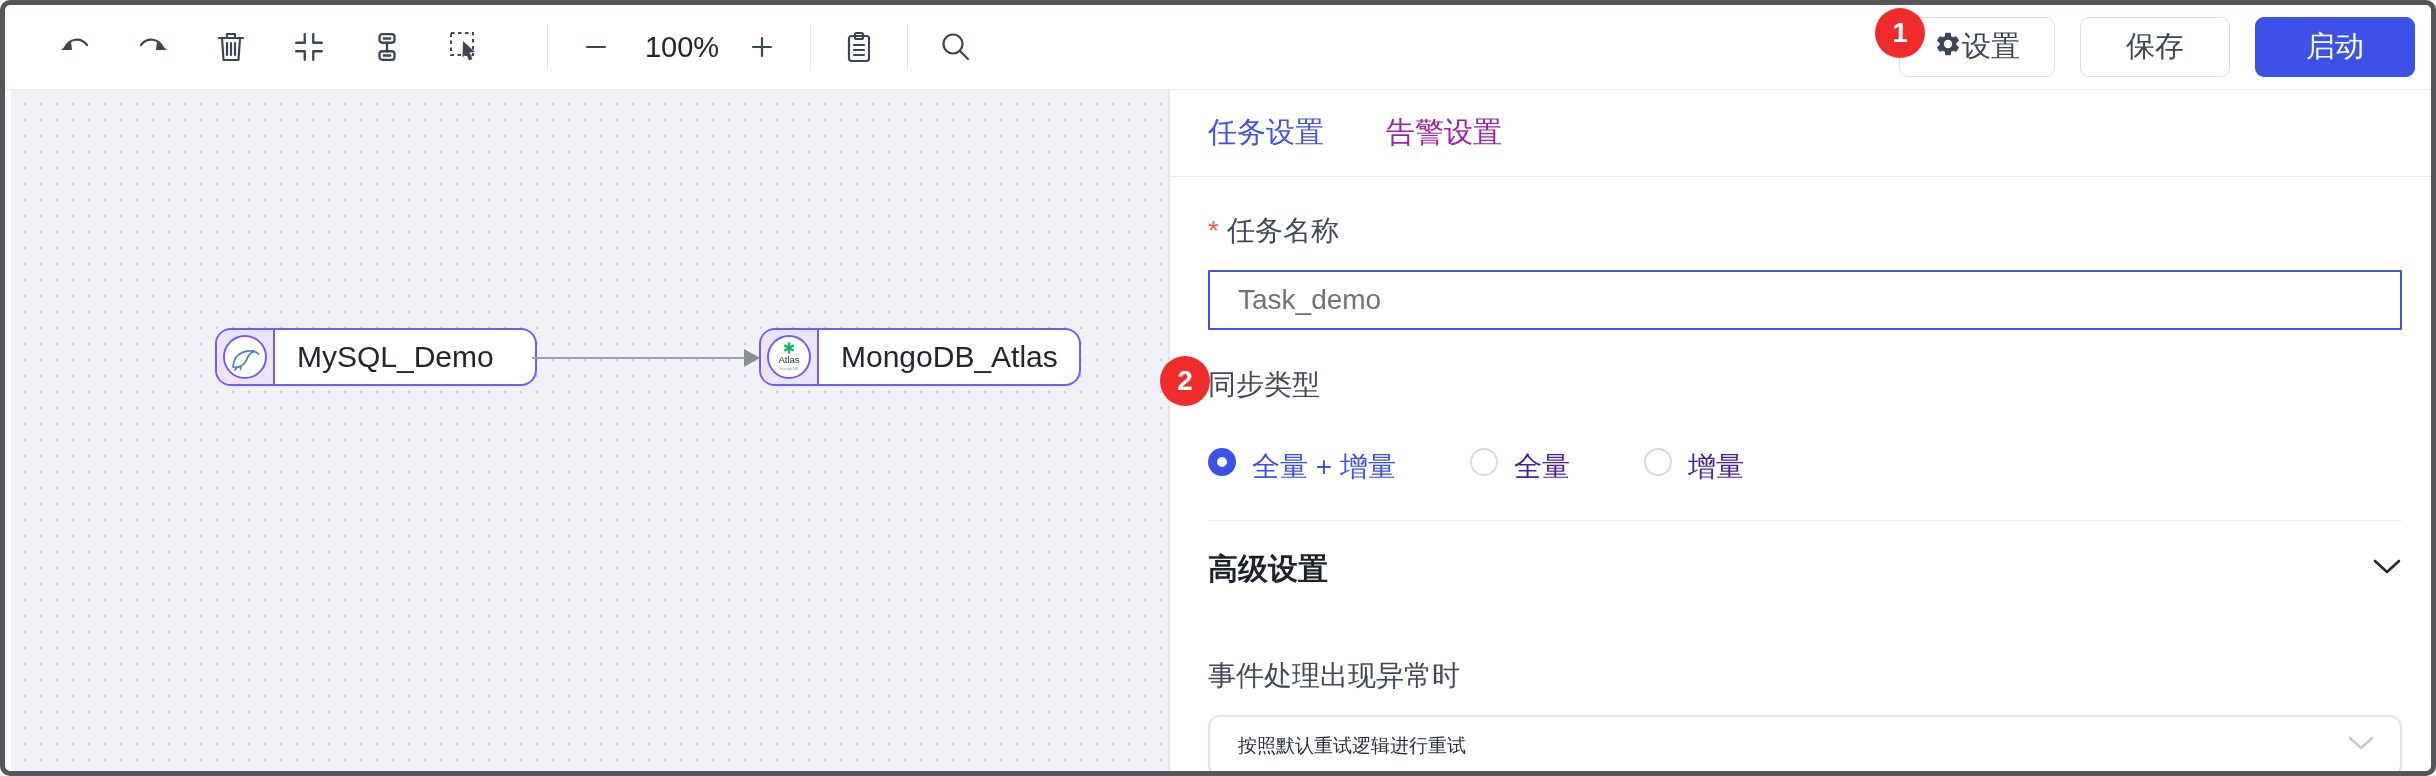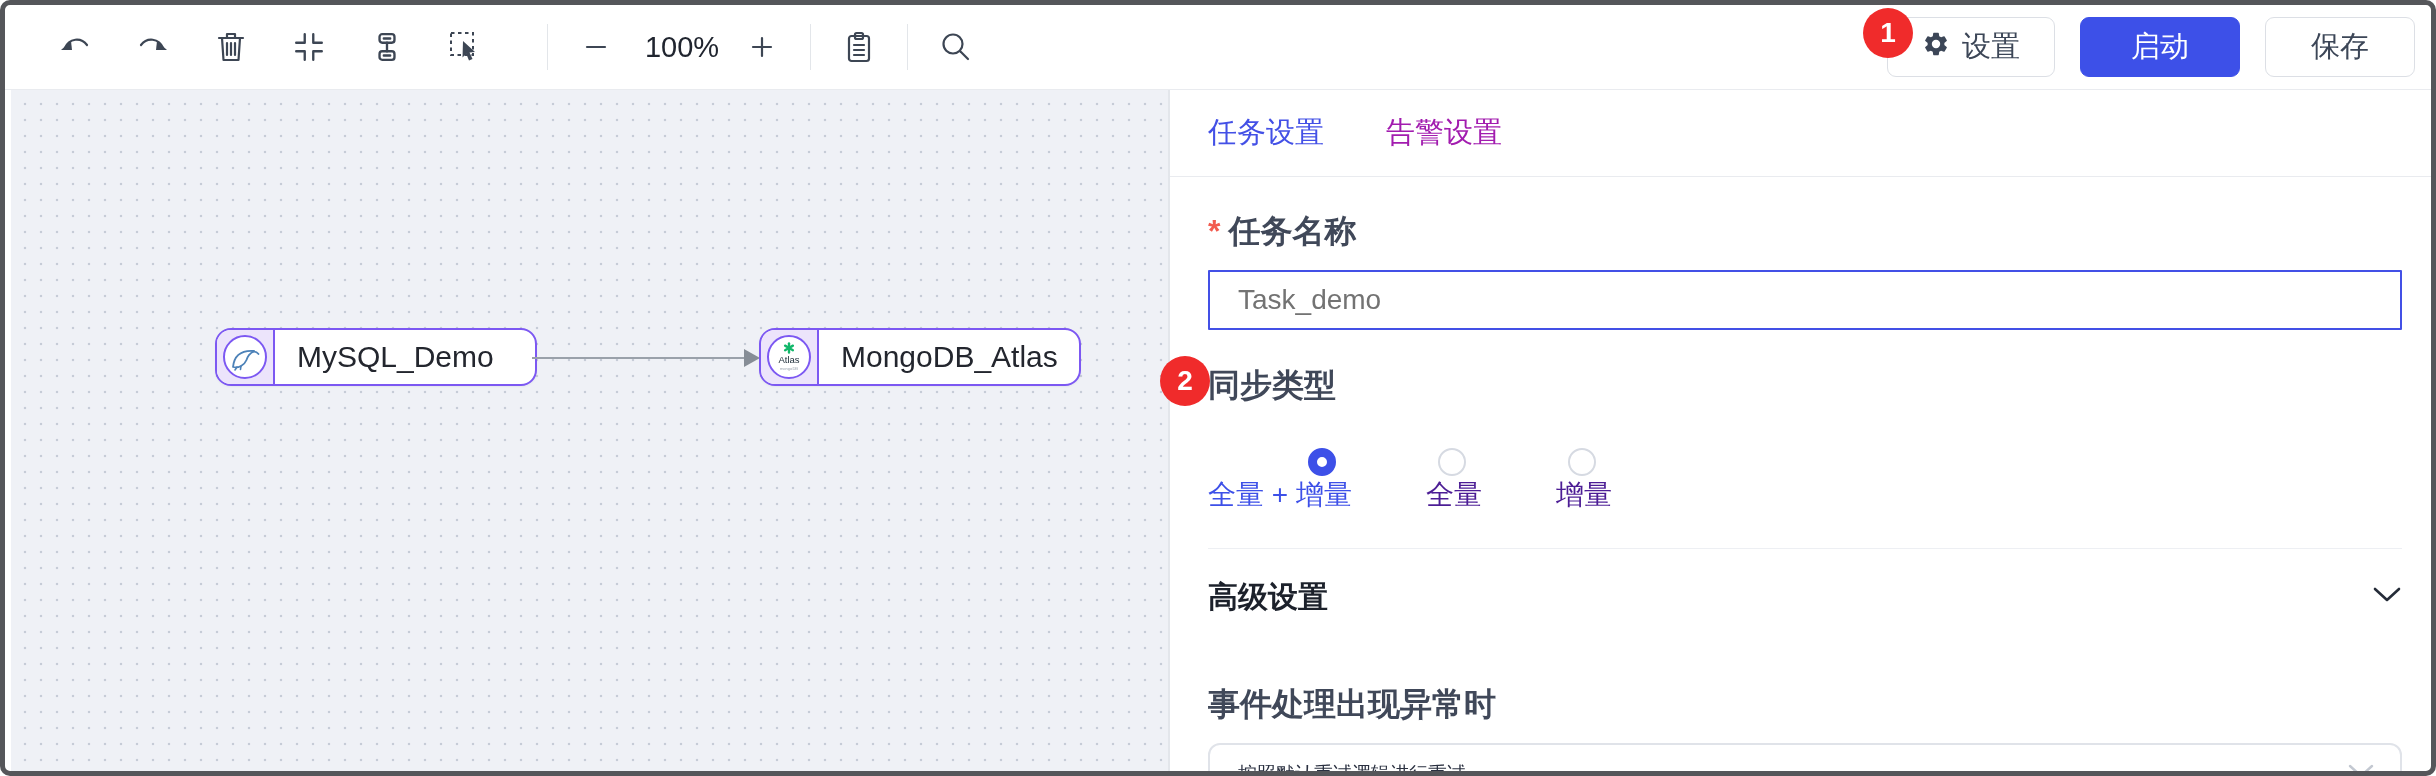--- a/index.html
+++ b/index.html
@@ -27,21 +27,21 @@
     color:#3d4654; padding:0;
   }
   .tool svg { display:block; }
   .vdiv { width:1px; height:46px; background:#e3e6ea; margin:0 26px; flex:0 0 auto; }
   .zoom-level {
     font-size:29px; color:#20252f; min-width:96px; text-align:center; margin:0 10px;
   }
   .toolbar-spacer { flex:1 1 auto; }
   .btn {
     height:60px; border-radius:9px; font-size:29px; cursor:pointer;
-    display:inline-flex; align-items:center; justify-content:center; gap:12px;
+    display:inline-flex; align-items:center; justify-content:center; gap:0;
     padding:0 34px; border:1.5px solid #dcdfe5; background:#fff; color:#3c4657;
     flex:0 0 auto;
   }
   .btn + .btn, .settings-wrap + .btn { margin-left:25px; }
   .btn.primary { background:#3d50e8; border-color:#3d50e8; color:#ffffff; min-width:160px; }
   .btn.ghost { min-width:150px; }
   .settings-wrap { position:relative; flex:0 0 auto; margin-left:0; }
 
   .badge {
     position:absolute; width:50px; height:50px; border-radius:50%;
@@ -91,34 +91,34 @@
   
   .panel { position:absolute; left:1170px; top:90px; right:5px; bottom:5px; background:#ffffff; }
   .tabbar {
     height:87px; display:flex; align-items:center; padding-left:38px;
     border-bottom:1px solid #e9ebef;
   }
   .tab { font-size:29px; color:#a21caf; margin-right:62px; cursor:pointer; }
   .tab.active { color:#4350e6; }
 
   .panel-body { padding:0 29px 0 38px; }
-  .field-label { font-size:32px; color:#404859; line-height:34px;font-weight:bold; }
+  .field-label { font-size:28px; color:#404859; line-height:34px; }
   .req { color:#f25b4e; margin-right:8px; }
   .mt-label1 { margin-top:37px; }
 
   .text-input {
     margin-top:22px; width:100%; height:60px; border:2px solid #4350e6; border-radius:1px;
     font-size:28px; color:#737373; padding:4px 28px; outline:none; background:#fff;
     font-family:inherit;
   }
 
   .sync-label-row { margin-top:38px; position:relative; }
 
   .radio-row { margin-top:46px; display:flex; align-items:center; }
-  .radio-item { display:flex; align-items:flex-end; margin-right:74px; cursor:pointer;flex-direction:column; }
+  .radio-item { display:flex; align-items:flex-start; margin-right:74px; cursor:pointer; }
   .radio {
     width:28px; height:28px; border-radius:50%; background:#fff; flex:0 0 auto;
     border:2px solid #d6dae2; margin-right:16px;
   }
   .radio.checked { border:9px solid #3d50e8; }
   .radio-item .opt-label { font-size:28px; color:#4c1d95; }
   .radio-item.selected .opt-label { color:#3d50e8; }
 
   .hr { margin-top:34px; height:1px; background:#edeff3; }
 
@@ -253,26 +253,26 @@
         <span>
           <svg width="28" height="28" viewBox="0 0 24 24">
             <path fill="#3c4657" d="M19.14 12.94c.04-.3.06-.61.06-.94 0-.32-.02-.64-.07-.94l2.03-1.58a.49.49 0 0 0 .12-.61l-1.92-3.32a.49.49 0 0 0-.59-.22l-2.39.96c-.5-.38-1.03-.7-1.62-.94l-.36-2.54a.48.48 0 0 0-.48-.41h-3.84c-.24 0-.43.17-.47.41l-.36 2.54c-.59.24-1.13.57-1.62.94l-2.39-.96a.49.49 0 0 0-.59.22L2.73 8.87c-.12.21-.08.47.12.61l2.03 1.58c-.05.3-.09.63-.09.94s.02.64.07.94l-2.03 1.58a.49.49 0 0 0-.12.61l1.92 3.32c.12.22.37.29.59.22l2.39-.96c.5.38 1.03.7 1.62.94l.36 2.54c.05.24.24.41.48.41h3.84c.24 0 .44-.17.47-.41l.36-2.54c.59-.24 1.13-.56 1.62-.94l2.39.96c.22.08.47 0 .59-.22l1.92-3.32c.12-.22.07-.47-.12-.61l-2.01-1.58zM12 15.6A3.6 3.6 0 1 1 12 8.4a3.6 3.6 0 0 1 0 7.2z"></path>
           </svg>
         </span>
         <span>设置</span>
       </button>
       <span class="badge badge-settings">1</span>
     </div>
 
+    <button class="btn ghost">
+      <span>保存</span>
+    </button>
+
     <button class="btn primary">
       <span>启动</span>
-    </button>
-
-    <button class="btn ghost">
-      <span>保存</span>
     </button>
   </div>
 
   <div class="canvas">
 
     <div class="node node-mysql">
       <div class="node-icon-cell">
         <div class="node-icon-circle">
           <svg width="34" height="30" viewBox="0 0 34 30">
             <path d="M5 25 C6 15 12 8 26 9 C21 12 20 14 18.5 18 C16.5 23 10.5 26.5 5 25 Z" fill="none" stroke="#4d82b8" stroke-width="1.8" stroke-linejoin="round"></path>

